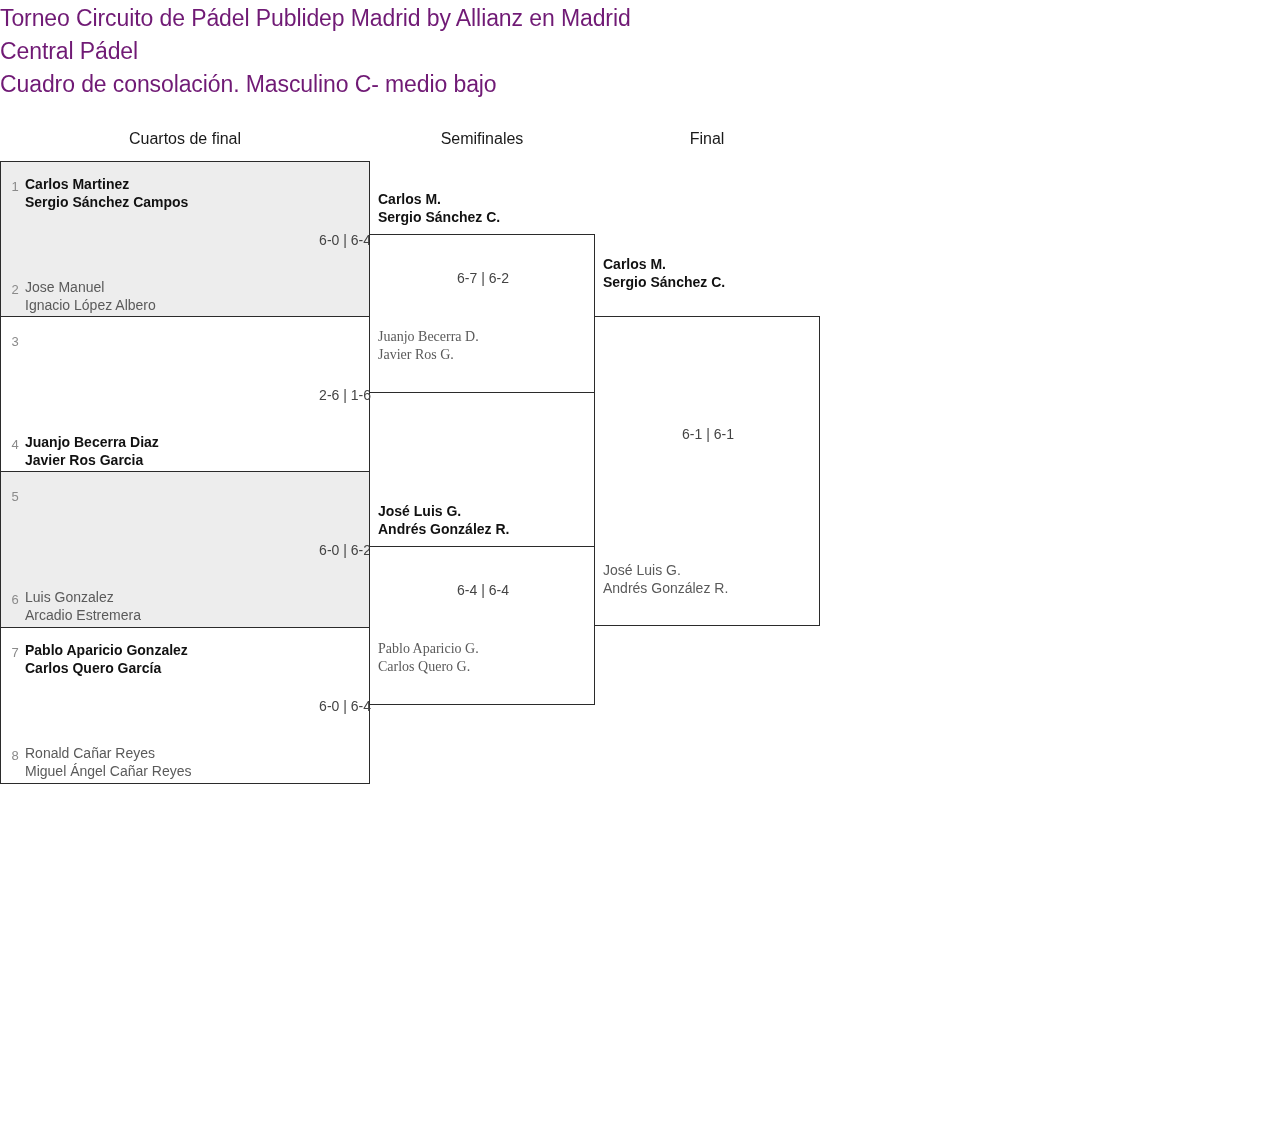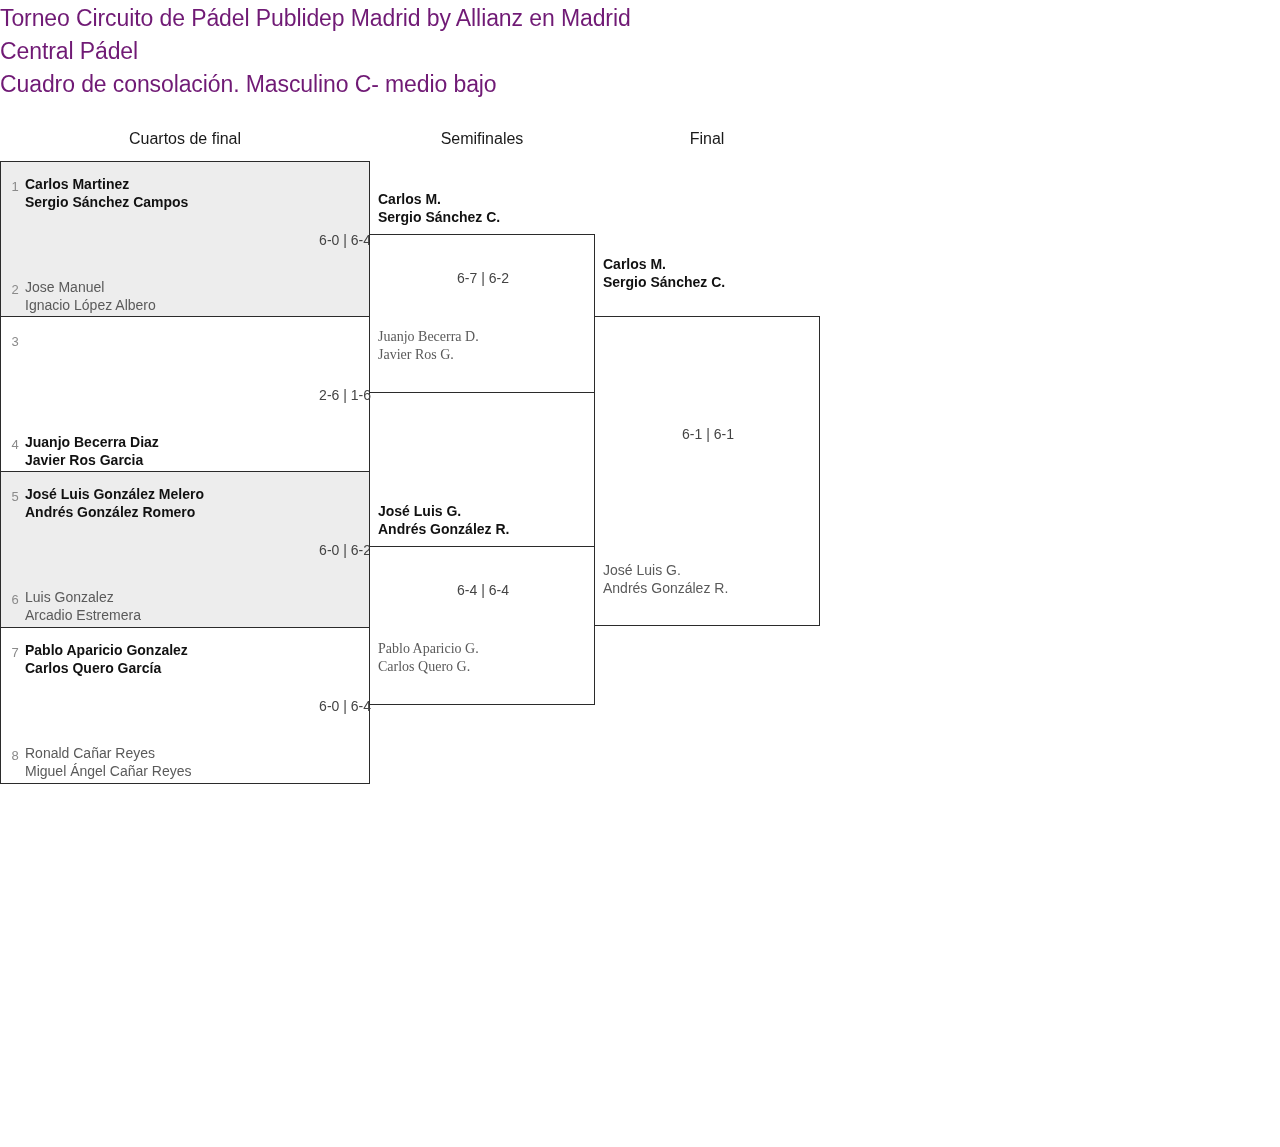--- a/index.html
+++ b/index.html
@@ -145,24 +145,20 @@
       <span class="score">2-6 | 1-6</span>
       <span class="seed seed-bot">4</span>
       <span class="team team-bot winner">
         <span class="p1">Juanjo Becerra Diaz</span>
         <span class="p2">Javier Ros Garcia</span>
       </span>
     </div>
 
     <div class="match shaded" id="qf-2" style="top:471px;height:157px;">
       <span class="seed seed-top">5</span>
-      <span class="team team-top winner">
-        <span class="p1">José Luis González Melero</span>
-        <span class="p2">Andrés González Romero</span>
-      </span>
       <span class="score">6-0 | 6-2</span>
       <span class="seed seed-bot">6</span>
       <span class="team team-bot">
         <span class="p1">Luis Gonzalez</span>
         <span class="p2">Arcadio Estremera</span>
       </span>
     </div>
 
     <div class="match" id="qf-3" style="top:627px;height:157px;">
       <span class="seed seed-top">7</span>

